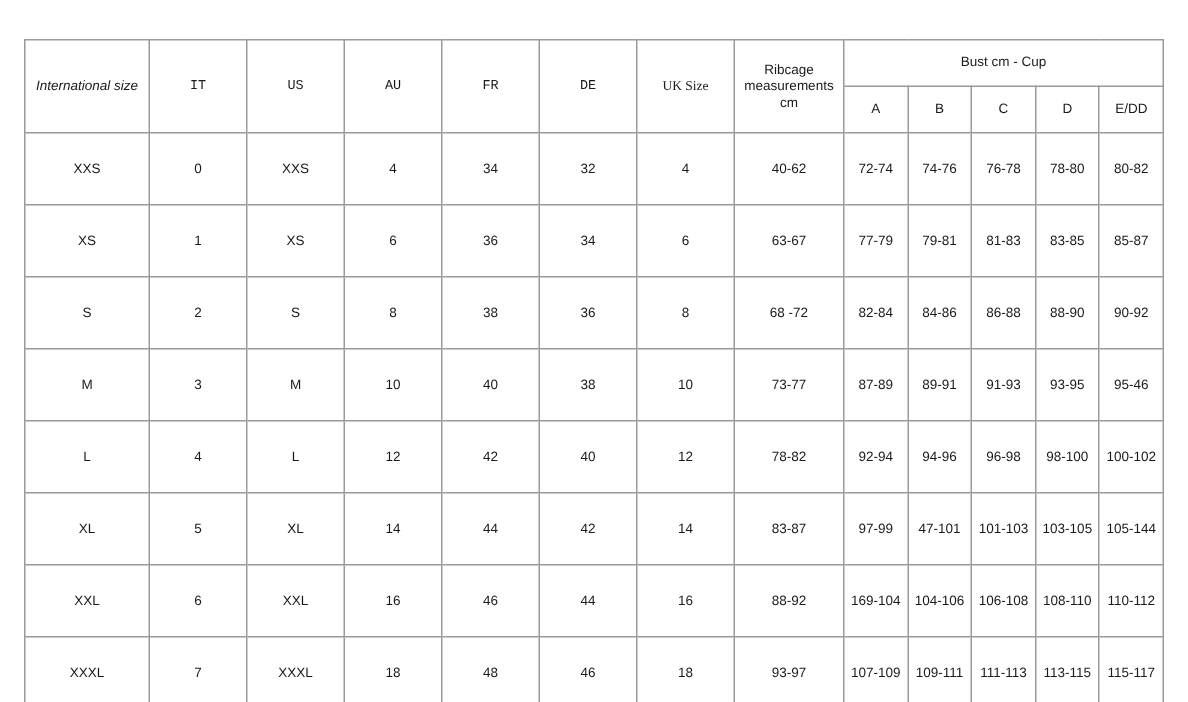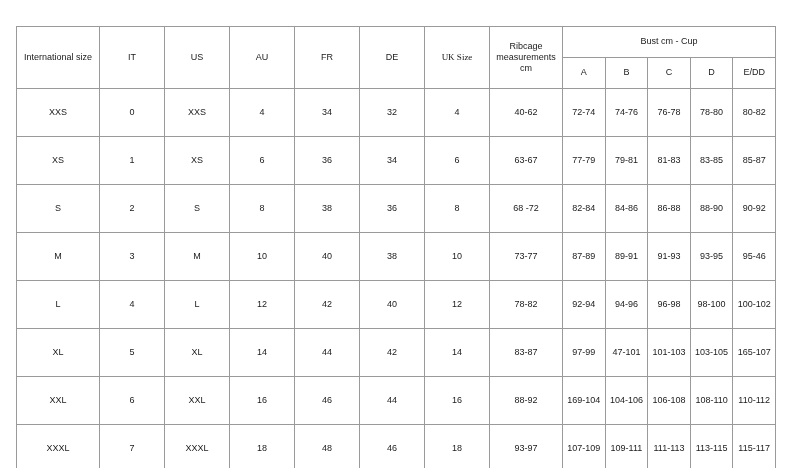--- a/index.html
+++ b/index.html
@@ -36,22 +36,22 @@
     color: #1a1a1a;
     padding: 2px 1px;
     line-height: 1.25;
   }
   thead td, thead th {
     height: 26px;
   }
   tbody td {
     height: 43px;
   }
-  .col-intl { width: 80px; }
-  .col-std  { width: 62px; }
+  .col-intl { width: 80px; font-style: italic; }
+  .col-std  { width: 62px; font-family: Liberation Mono, monospace; }
   .col-uk   { width: 62px; font-family: Liberation Serif, serif; }
   .col-rib  { width: 70px; }
   .col-cup  { width: 60px; }
   .rib-cell {
     line-height: 1.3;
   }
   .bust-head {
     height: 26px;
     margin-top: 47px;
   }
@@ -163,21 +163,21 @@
         <td>XL</td>
         <td>14</td>
         <td>44</td>
         <td>42</td>
         <td>14</td>
         <td>83-87</td>
         <td>97-99</td>
         <td>47-101</td>
         <td>101-103</td>
         <td>103-105</td>
-        <td>165-107</td>
+        <td>105-144</td>
       </tr>
       <tr>
         <td>XXL</td>
         <td>6</td>
         <td>XXL</td>
         <td>16</td>
         <td>46</td>
         <td>44</td>
         <td>16</td>
         <td>88-92</td>

